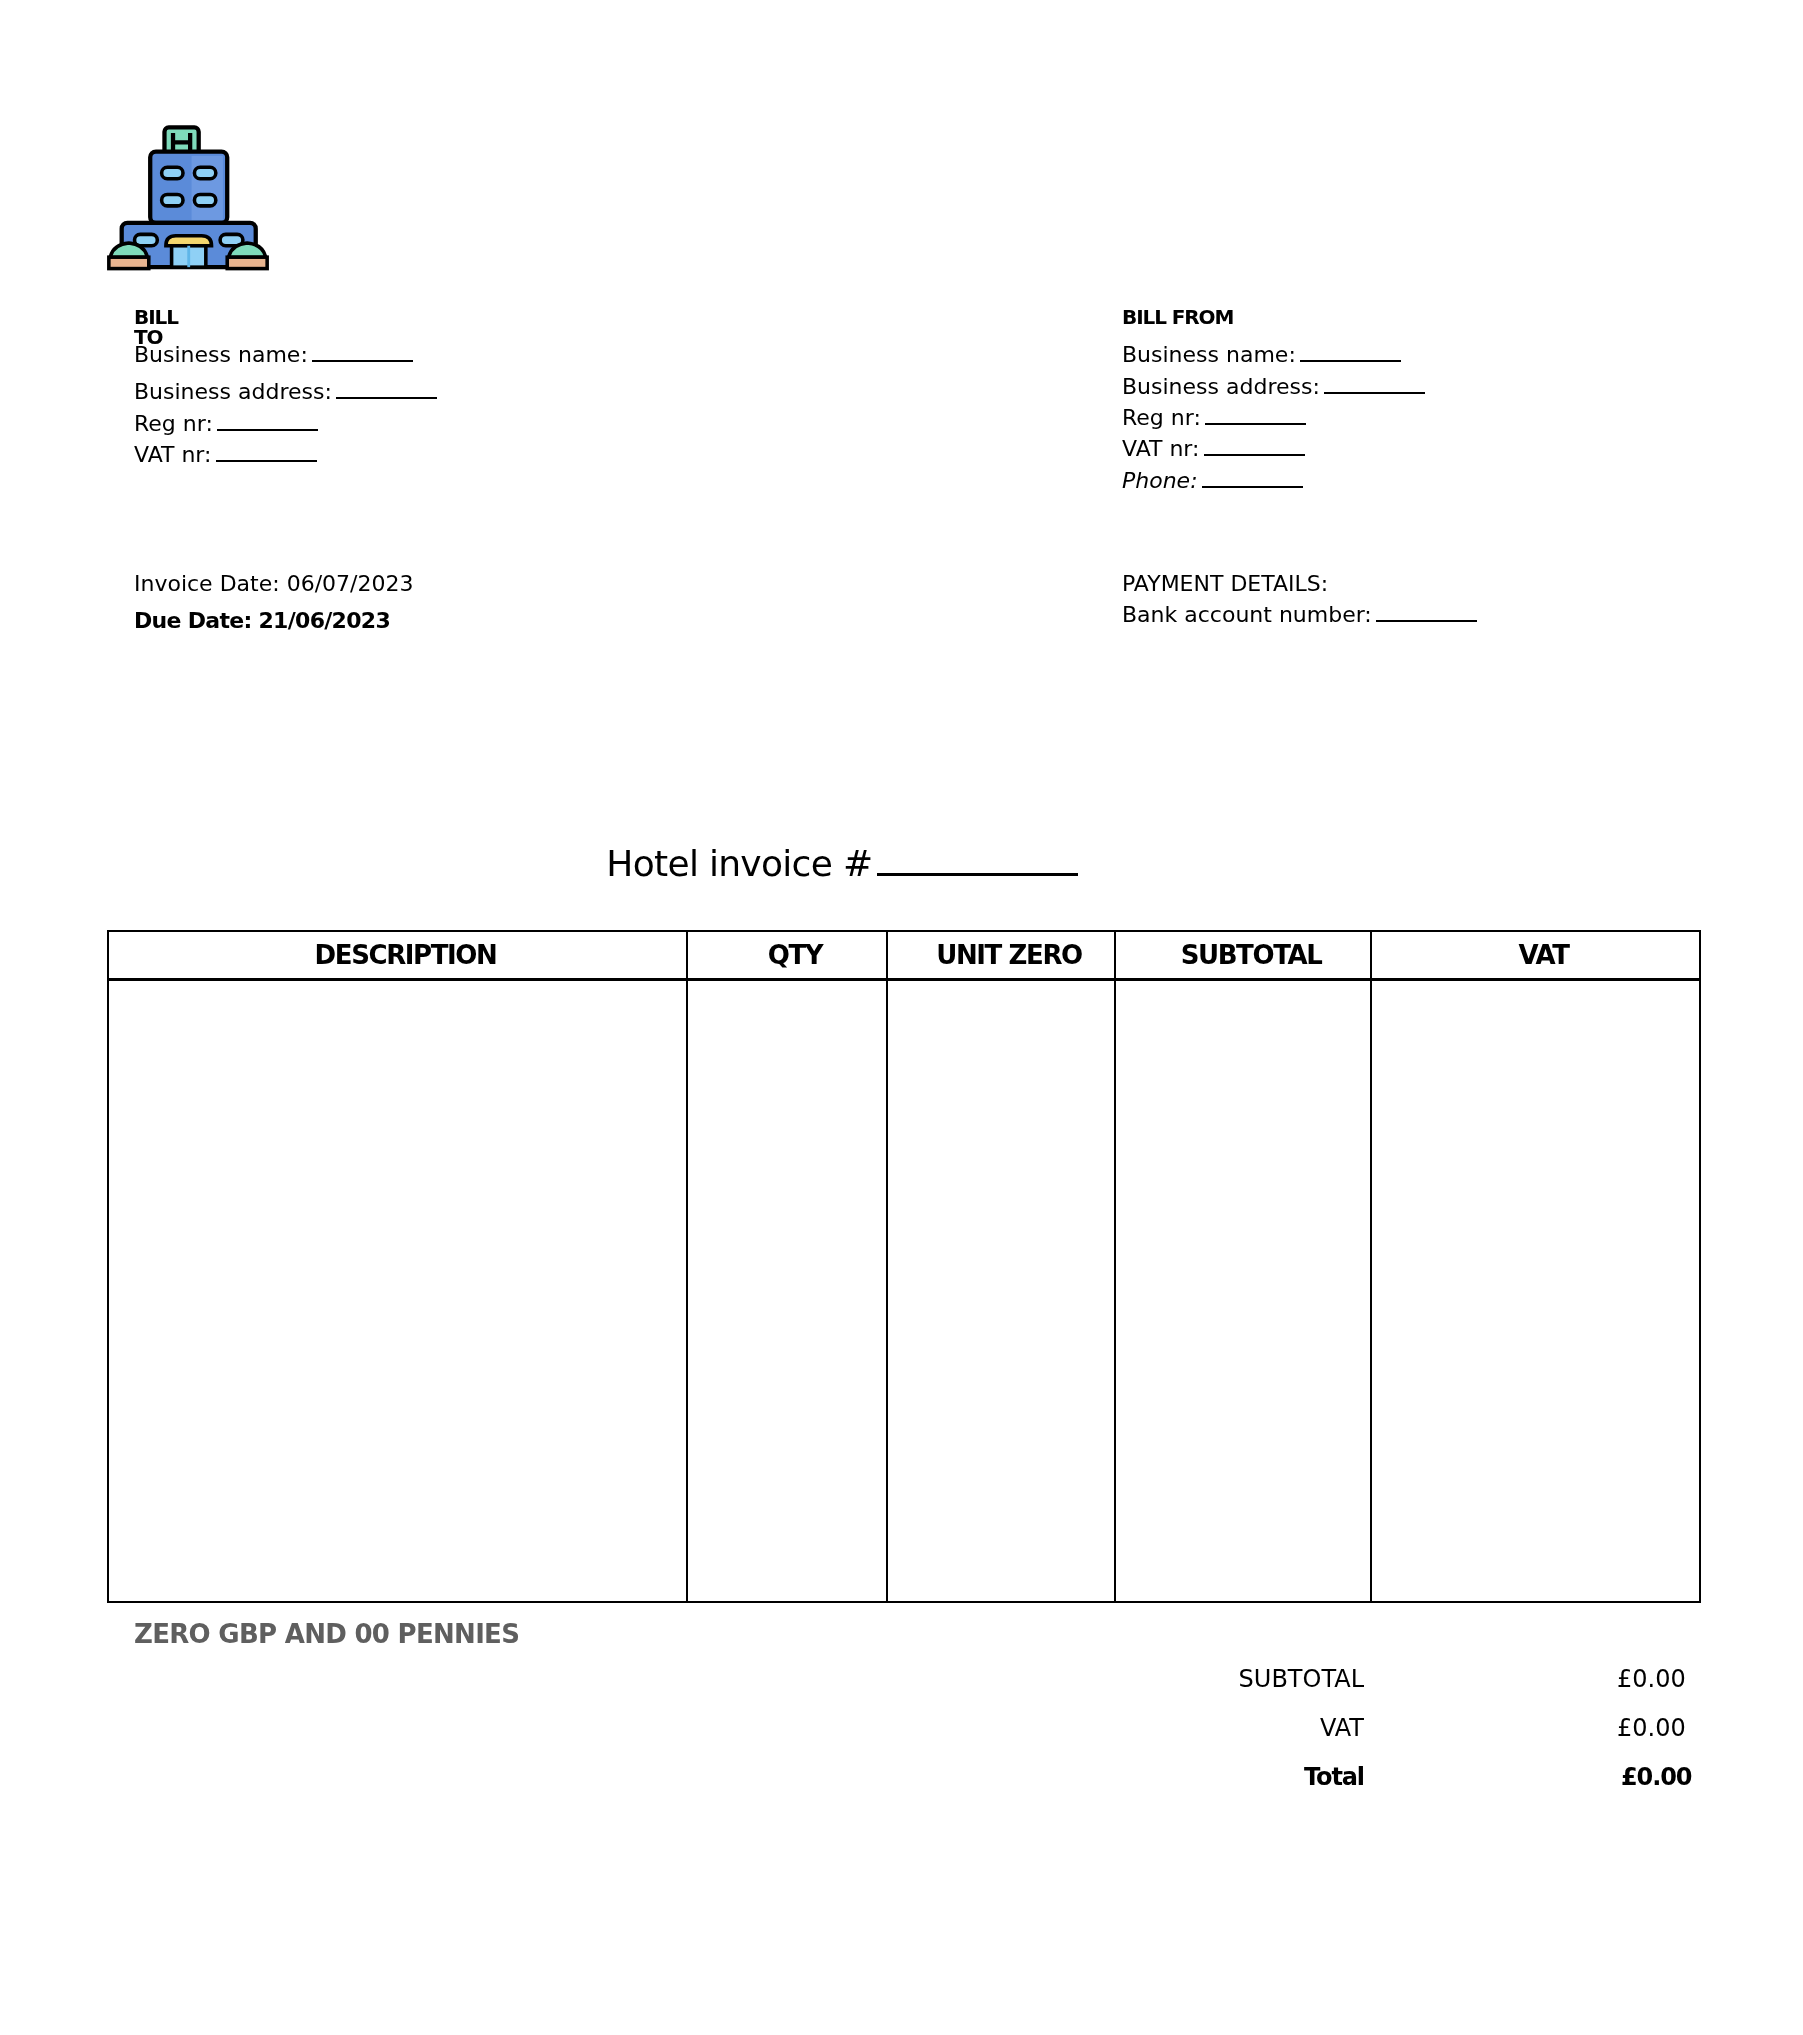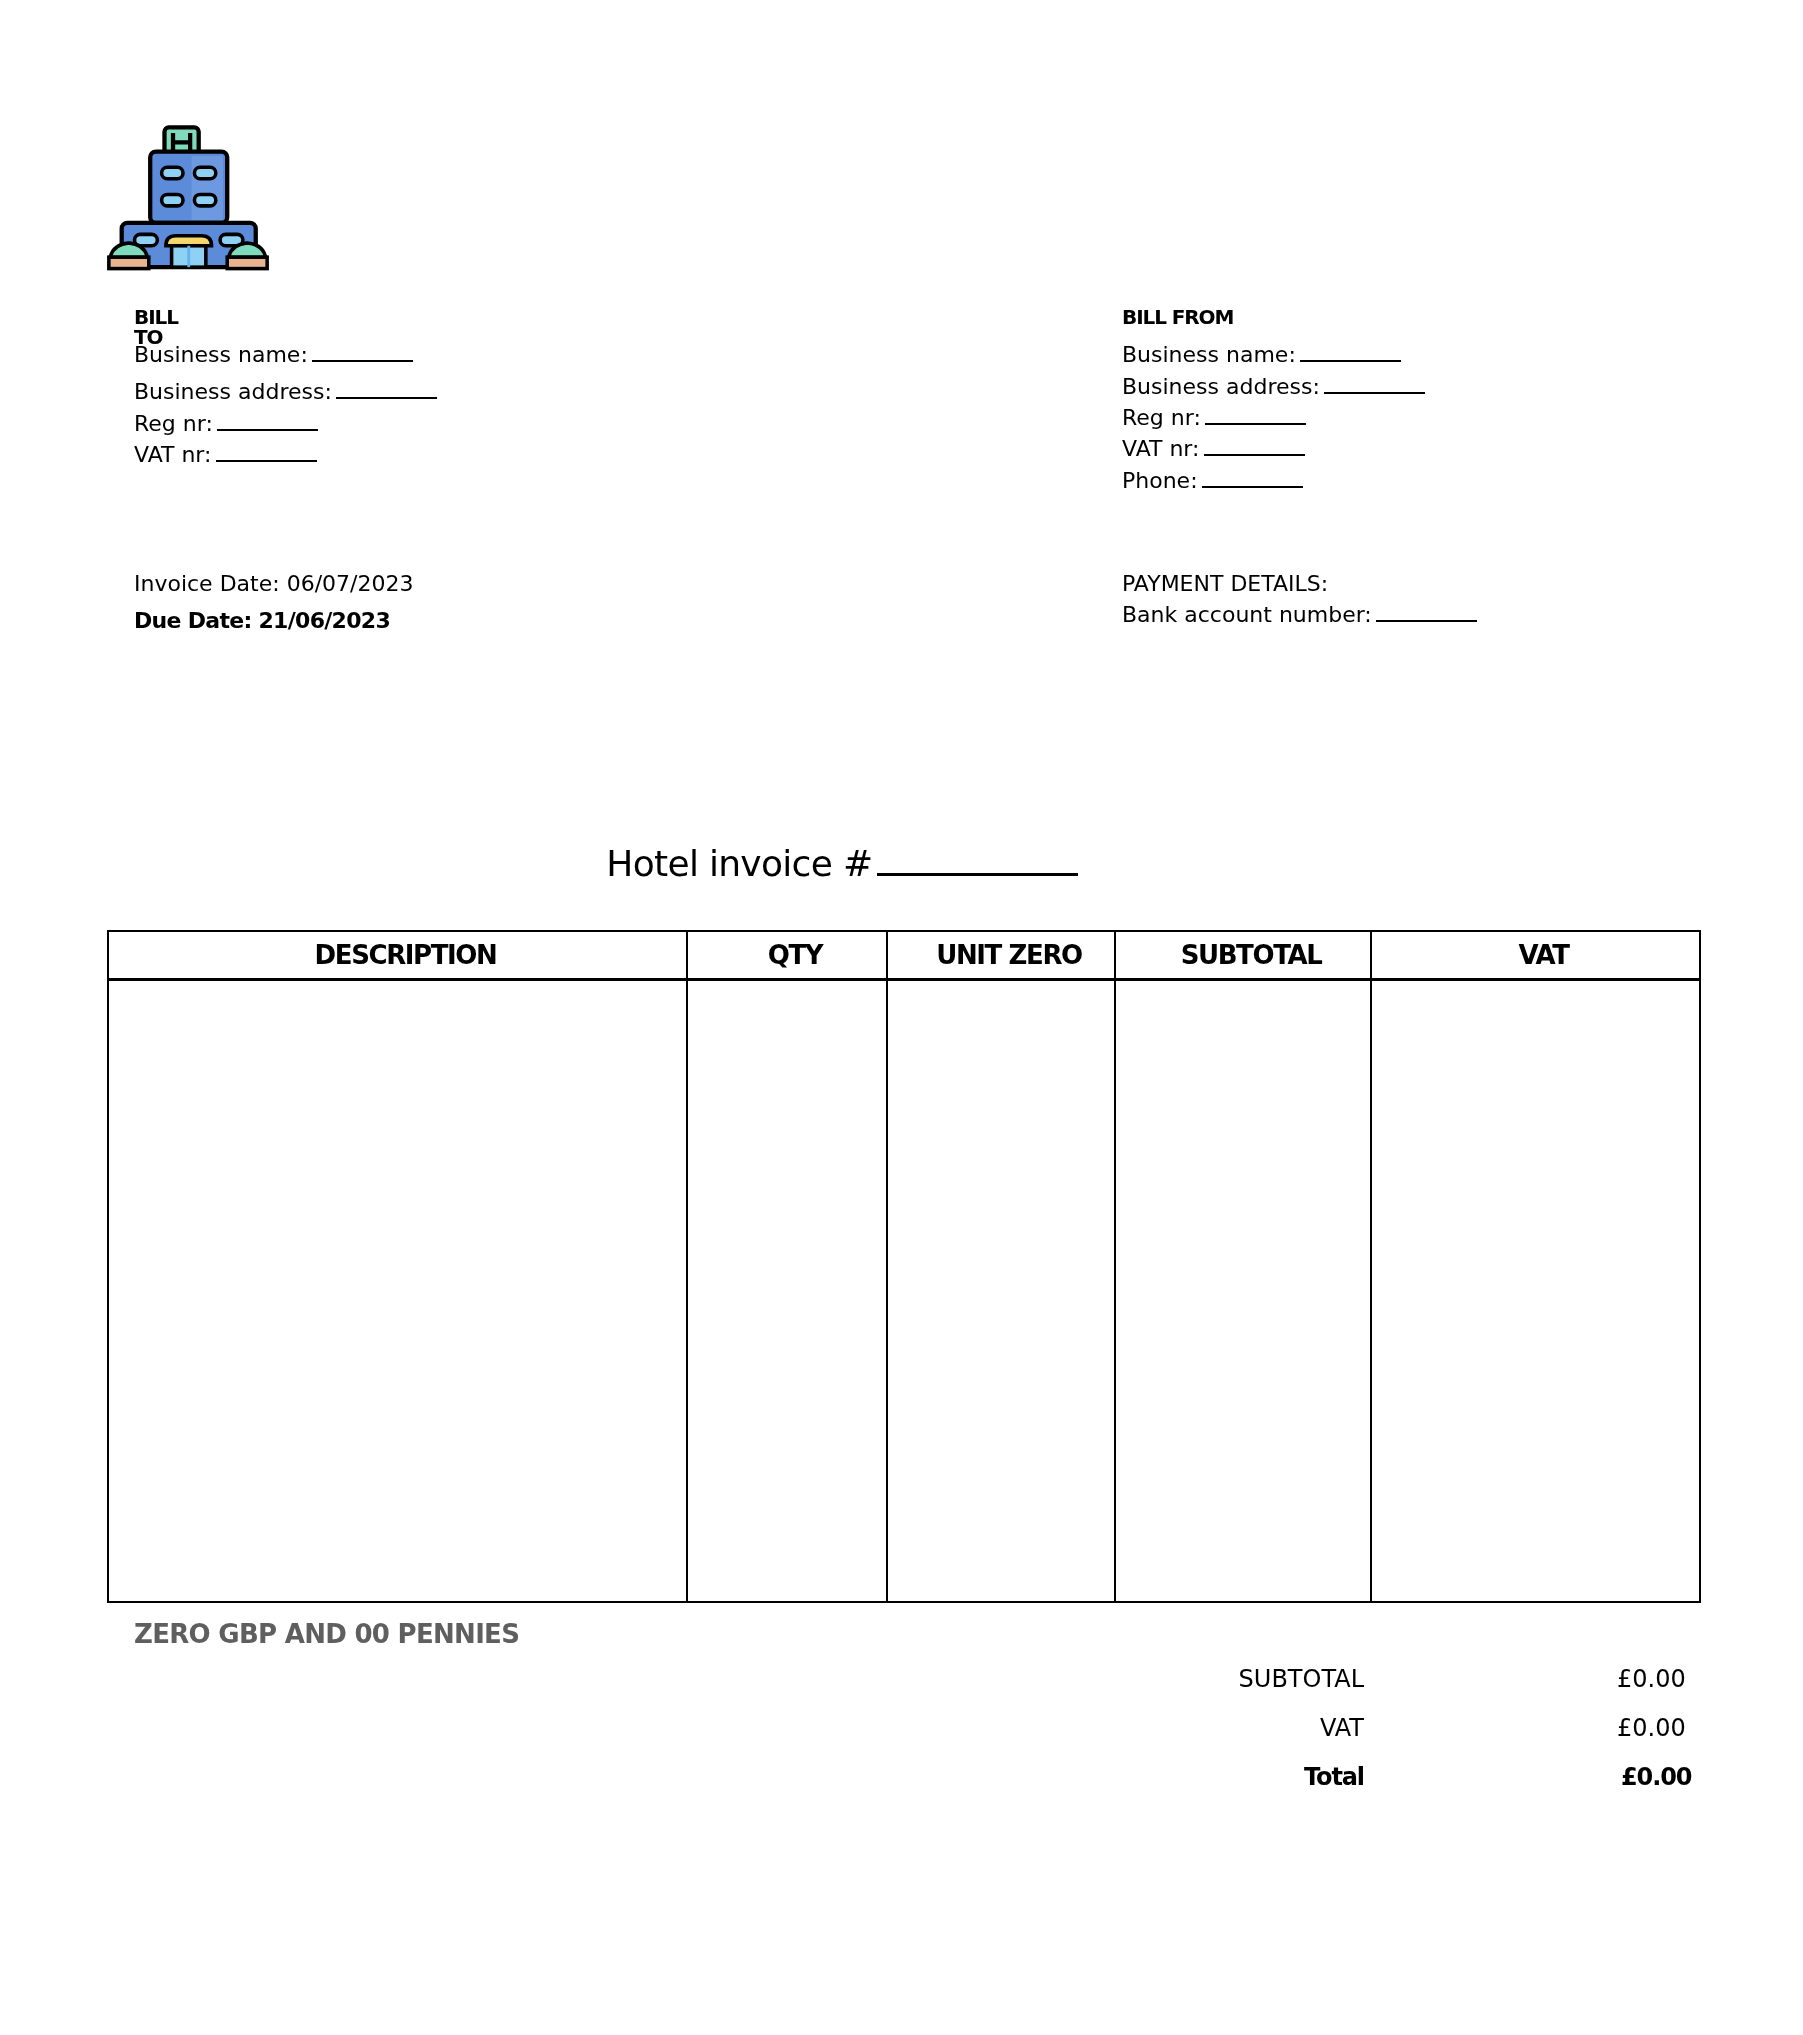--- a/index.html
+++ b/index.html
@@ -107,21 +107,21 @@
   </div>
   <div class="line" style="position:absolute; top:69px; left:0;">
     <span>Business address:</span><span class="blank"></span>
   </div>
   <div class="line" style="position:absolute; top:100px; left:0;">
     <span>Reg nr:</span><span class="blank"></span>
   </div>
   <div class="line" style="position:absolute; top:131px; left:0;">
     <span>VAT nr:</span><span class="blank"></span>
   </div>
-  <div class="line" style="position:absolute; top:163px; left:0;">
+  <div class="line" style="position:absolute; top:163px; left:0;font-style:italic;">
     <span>Phone:</span><span class="blank"></span>
   </div>
 </div>
 
 <div class="block" style="left:134px; top:573px;">
   <div class="line" style="position:absolute; top:0; left:0;">
     <span>Invoice Date:</span>
     <span>06/07/2023</span>
   </div>
   <div class="line" style="position:absolute; top:37px; left:0; font-weight:bold; letter-spacing:-0.7px;">

